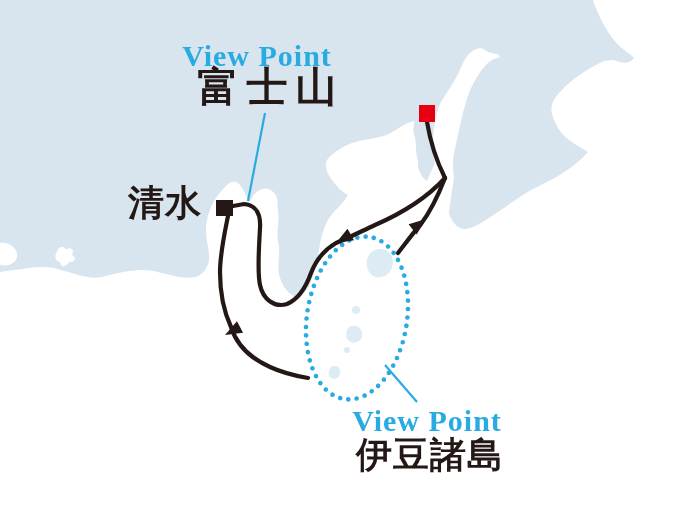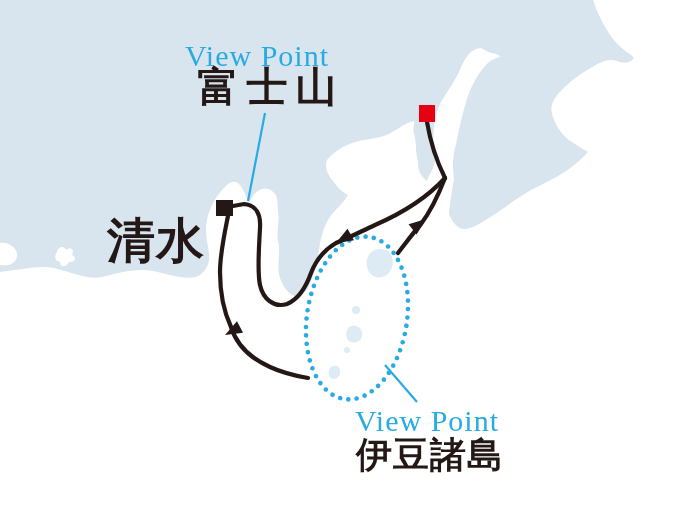--- a/index.html
+++ b/index.html
@@ -8,25 +8,25 @@
   }
   html,body{margin:0;padding:0;}
   body{width:689px;height:507px;overflow:hidden;background:var(--sea);
        font-family:"Liberation Sans","DejaVu Sans",sans-serif;}
   .stage{position:relative;width:689px;height:507px;}
   .stage svg{position:absolute;left:0;top:0;}
   .label{position:absolute;white-space:nowrap;line-height:1;color:var(--ink);
          transform:translateX(-50%);text-align:center;}
   .kanji{font-weight:600;letter-spacing:1px;}
   .vp{font-family:"Liberation Serif","DejaVu Serif",serif;color:var(--cyan);
-      font-weight:400;letter-spacing:1px;}
+      font-weight:700;letter-spacing:1px;}
   #lbl-vp-fuji{left:257px;top:41px;font-size:30px;}
   #lbl-fuji{left:271px;top:67px;font-size:41px;letter-spacing:8px;}
   #lbl-yokohama{left:426px;top:56px;font-size:36px;}
-  #lbl-shimizu{left:156px;top:185px;font-size:48px;margin-top:32px;}
+  #lbl-shimizu{left:165px;top:185px;font-size:36px;}
   #lbl-vp-izu{left:427px;top:406px;font-size:30px;}
   #lbl-izu{left:430px;top:437px;font-size:36px;}
 </style>
 </head>
 <body>
 
 <div class="stage">
 
   <svg width="689" height="507" viewBox="0 0 689 507">
 

